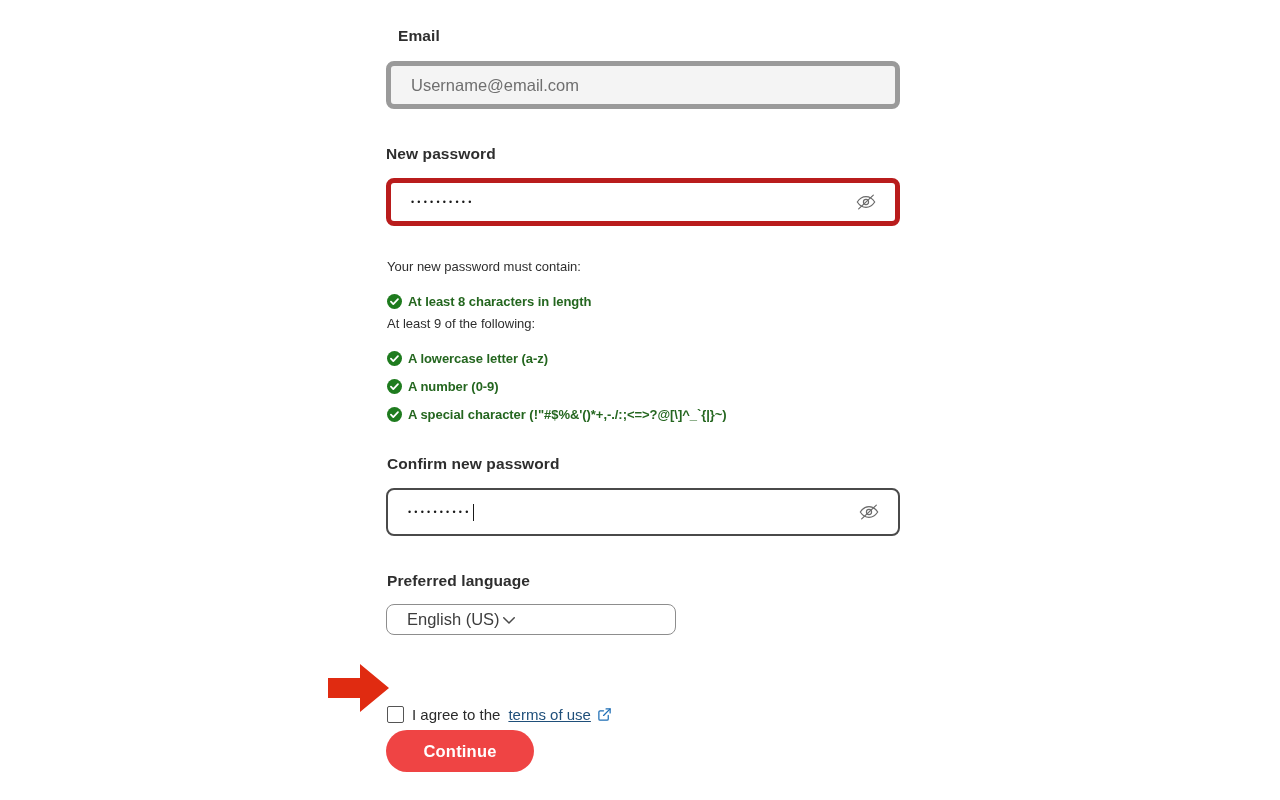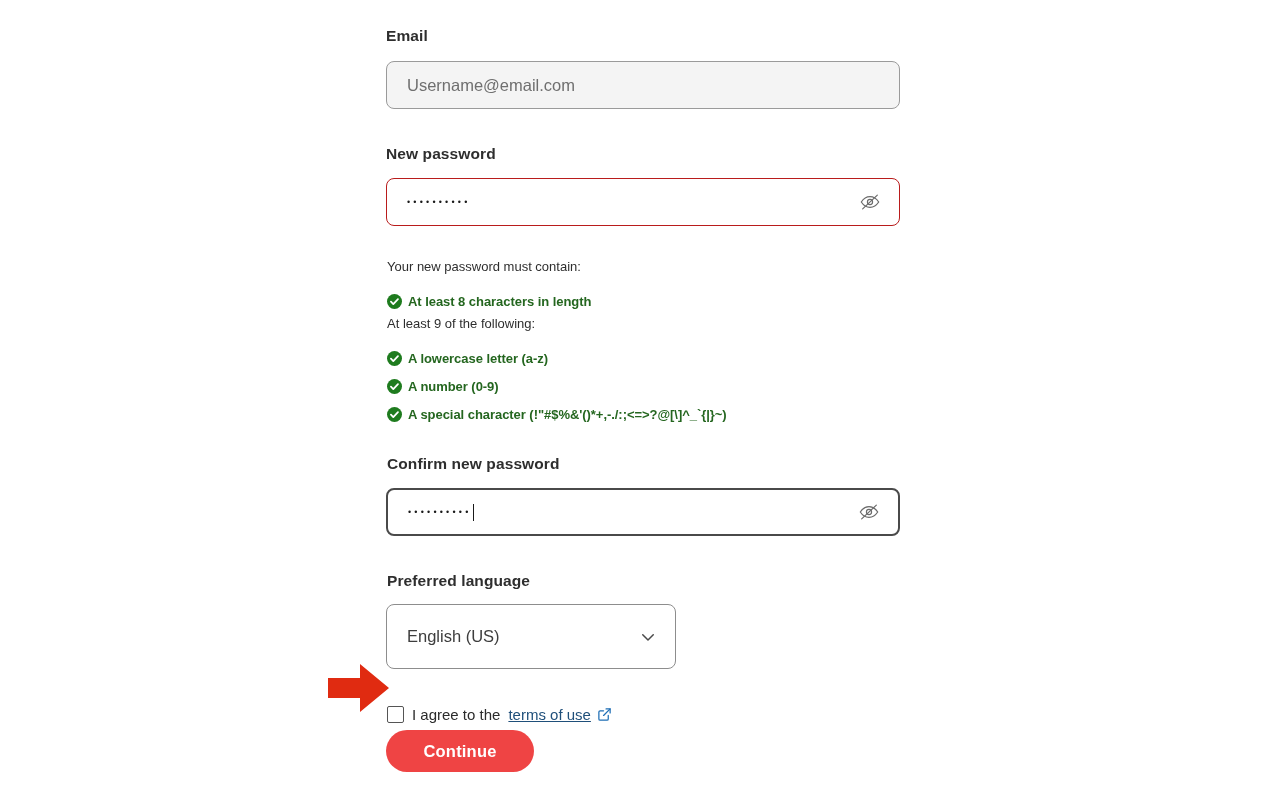--- a/index.html
+++ b/index.html
@@ -31,21 +31,21 @@
     color: #2e2e2e;
     letter-spacing: .1px;
   }
 
   
   .input-box {
     box-sizing: border-box;
     width: 514px;
     height: 48px;
     border-radius: 8px;
-    border: 1px solid #b91c1c;
+    border: 5px solid #b91c1c;
     background: #ffffff;
     display: flex;
     align-items: center;
     padding: 0 14px 0 20px;
     position: relative;
   }
   .input-box.disabled-look {
     background: #f4f4f4;
     border-color: #9a9a9a;
   }
@@ -113,27 +113,26 @@
     flex: 0 0 auto;
     width: 15px;
     height: 15px;
     display: block;
   }
 
   
   .select-box {
     box-sizing: border-box;
     width: 290px;
-    height: 65px;
+    height: 31px;
     border-radius: 8px;
     border: 1px solid #8d8d8d;
     background: #ffffff;
     display: flex;
     align-items: center;
-    justify-content: space-between;
     padding: 0 18px 0 20px;
     cursor: pointer;
   }
   .select-value {
     font-size: 16.5px;
     color: #3d3d3d;
   }
 
   
   .agree-row {
@@ -185,21 +184,21 @@
     width: 62px;
     height: 52px;
     pointer-events: none;
   }
 </style>
 </head>
 <body>
 
 <div class="form-wrap">
 
-  <div style="position:absolute; left:0; top:27px;" class="field-label">Email</div>
+  <div style="position:absolute; left:12px; top:27px;" class="field-label">Email</div>
 
   <div class="input-box disabled-look" style="position:absolute; left:0; top:61px;">
     <span class="placeholder-text">Username@email.com</span>
   </div>
 
   <div style="position:absolute; left:0; top:145px;" class="field-label">New password</div>
 
   <div class="input-box" style="position:absolute; left:0; top:178px;">
     <span class="dots">••••••••••</span>
     <button class="eye-btn">

